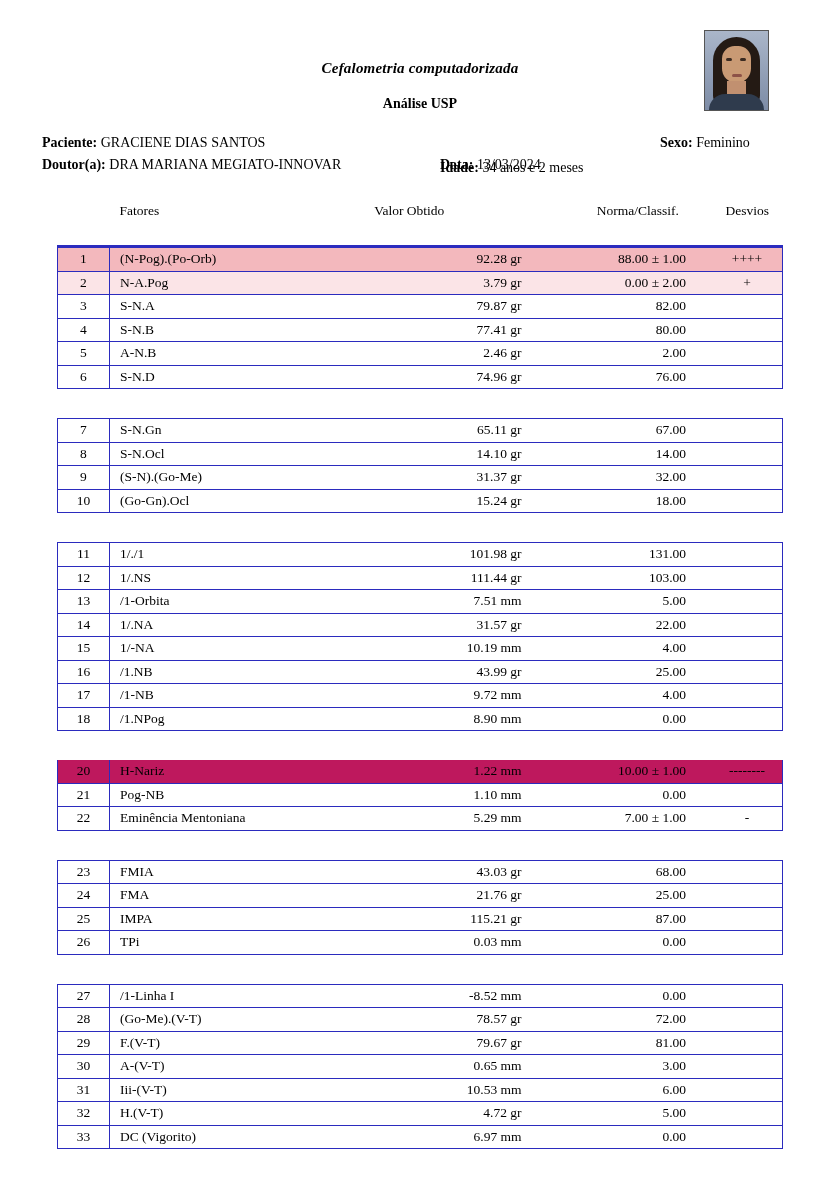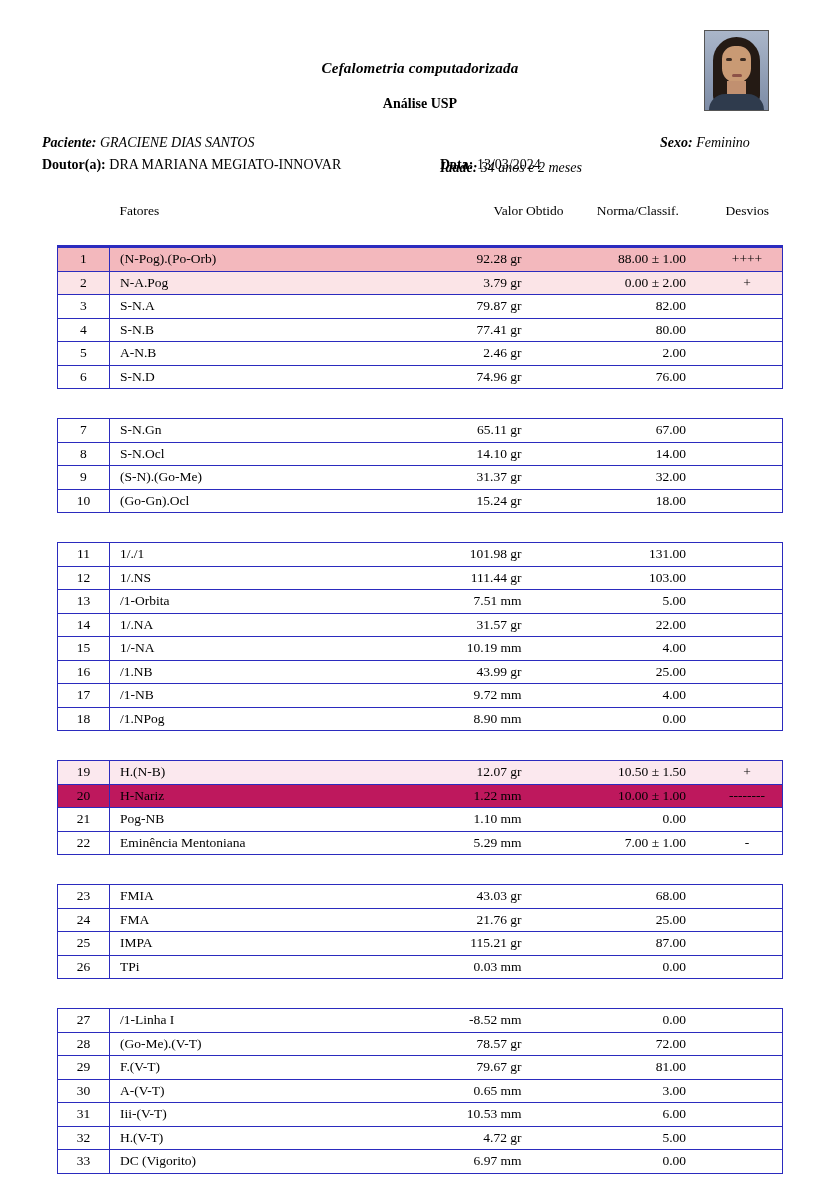--- a/index.html
+++ b/index.html
@@ -109,21 +109,21 @@
     height: 46px;
     font-size: 14px;
   }
   .info-row {
     position: absolute;
     left: 0;
     width: 100%;
     height: 22px;
     line-height: 22px;
   }
-  .info-row.r1 { top: 0; font-style: italic; }
+  .info-row.r1 { top: 0; }
   .info-row.r2 { top: 22px; }
   .lbl {
     font-weight: bold;
   }
   .cell {
     position: absolute;
     white-space: nowrap;
   }
   .c-pac   { left: 42px; }
   .c-dout  { left: 42px; }
@@ -154,21 +154,21 @@
   .coldesv  { width: 75px; text-align: center; }
 
   
   .colheads td {
     font-size: 13.5px;
     height: 24px;
     line-height: 24px;
   }
   .colheads .colnum { }
   .colheads .colfac { padding-left: 10px; text-align: left; }
-  .colheads .colval { text-align: right; padding-right: 0 !important; }
+  .colheads .colval { text-align: left; padding-right: 0 !important; }
   .colheads .colnorm { text-align: center; padding-right: 0 !important; }
   .colheads .coldesv { text-align: center; }
 
   .headline td {
     height: 3px;
     line-height: 3px;
     padding: 0;
     border-bottom: 3px solid #2b2bbe;
   }
 
@@ -393,27 +393,20 @@
           <tr class="row">
             <td class="colnum">18</td>
             <td class="colfac">/1.NPog</td>
             <td class="colval">8.90 mm</td>
             <td class="colnorm">0.00</td>
             <td class="coldesv"></td>
           </tr>
           <tr class="spacer">
             <td colspan="5"></td>
           </tr>
-          <tr class="row first hl-lpink2">
-            <td class="colnum">19</td>
-            <td class="colfac">H.(N-B)</td>
-            <td class="colval">12.07 gr</td>
-            <td class="colnorm">10.50 ± 1.50</td>
-            <td class="coldesv">+</td>
-          </tr>
           <tr class="row hl-yellow">
             <td class="colnum">20</td>
             <td class="colfac">H-Nariz</td>
             <td class="colval">1.22 mm</td>
             <td class="colnorm">10.00 ± 1.00</td>
             <td class="coldesv">--------</td>
           </tr>
           <tr class="row">
             <td class="colnum">21</td>
             <td class="colfac">Pog-NB</td>

